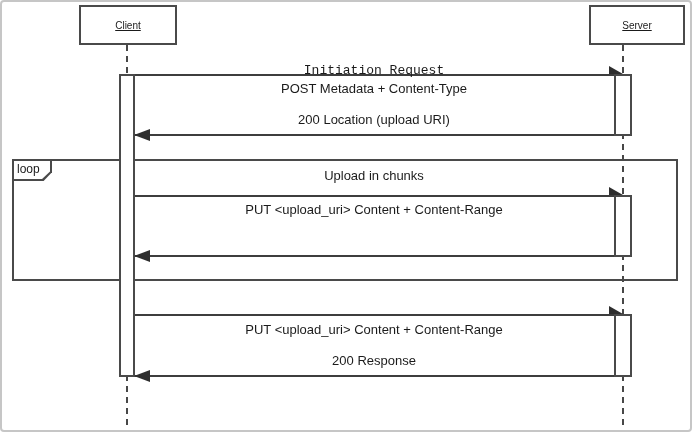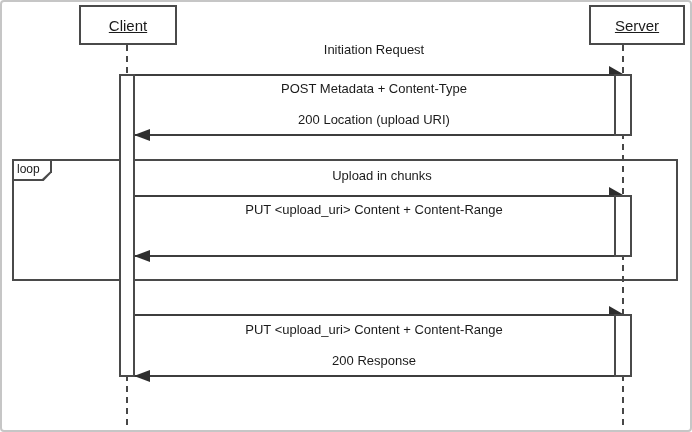--- a/index.html
+++ b/index.html
@@ -15,21 +15,21 @@
     overflow:hidden;
   }
   .abs{position:absolute;}
 
   
   .actor-box{
     box-sizing:border-box;
     border:2px solid #4a4a4a;
     background:#ffffff;
     display:flex;align-items:center;justify-content:center;
-    font-size:15px;
+    font-size:10px;
     z-index:6;
   }
   .actor-box .lbl{text-decoration:underline;}
 
   
   .lifeline{
     width:2px;
     background:repeating-linear-gradient(to bottom,#474747 0 6px,transparent 6px 11px);
     z-index:1;
   }
@@ -110,29 +110,29 @@
     <span class="lbl">Server</span>
   </div>
 
   <div class="abs loop-frame" style="left:10px;top:157px;width:666px;height:122px;">
     <div class="loop-tab">
       <div class="loop-tab-fill"></div>
       <span class="loop-tab-text">loop</span>
     </div>
   </div>
 
-  <div class="abs msg-label" style="top:40px;">Initiation Request</div>
+  <div class="abs msg-label" style="top:61px;font-family:Liberation Mono, monospace;">Initiation Request</div>
   <div class="abs msg-line" style="top:72px;"></div>
   <div class="abs arrow-right" style="left:607px;top:64px;"></div>
   <div class="abs msg-label" style="top:79px;">POST Metadata + Content-Type</div>
   <div class="abs msg-label" style="top:110px;">200 Location (upload URI)</div>
   <div class="abs msg-line" style="top:132px;"></div>
   <div class="abs arrow-left" style="left:132px;top:127px;"></div>
 
-  <div class="abs msg-label" style="top:166px;padding-left:8px;">Upload in chunks</div>
+  <div class="abs msg-label" style="top:166px;">Upload in chunks</div>
   <div class="abs msg-line" style="top:193px;"></div>
   <div class="abs arrow-right" style="left:607px;top:185px;"></div>
   <div class="abs msg-label" style="top:200px;">PUT &lt;upload_uri&gt; Content + Content-Range</div>
   <div class="abs msg-line" style="top:253px;"></div>
   <div class="abs arrow-left" style="left:132px;top:248px;"></div>
 
   <div class="abs msg-line" style="top:312px;"></div>
   <div class="abs arrow-right" style="left:607px;top:304px;"></div>
   <div class="abs msg-label" style="top:320px;">PUT &lt;upload_uri&gt; Content + Content-Range</div>
   <div class="abs msg-label" style="top:351px;">200 Response</div>

